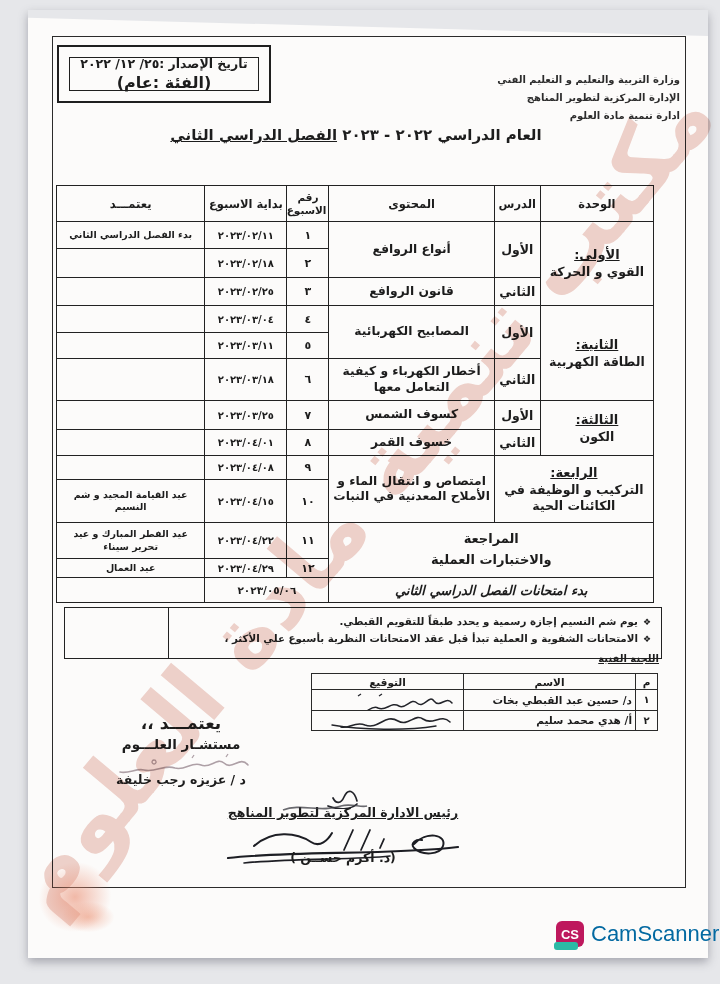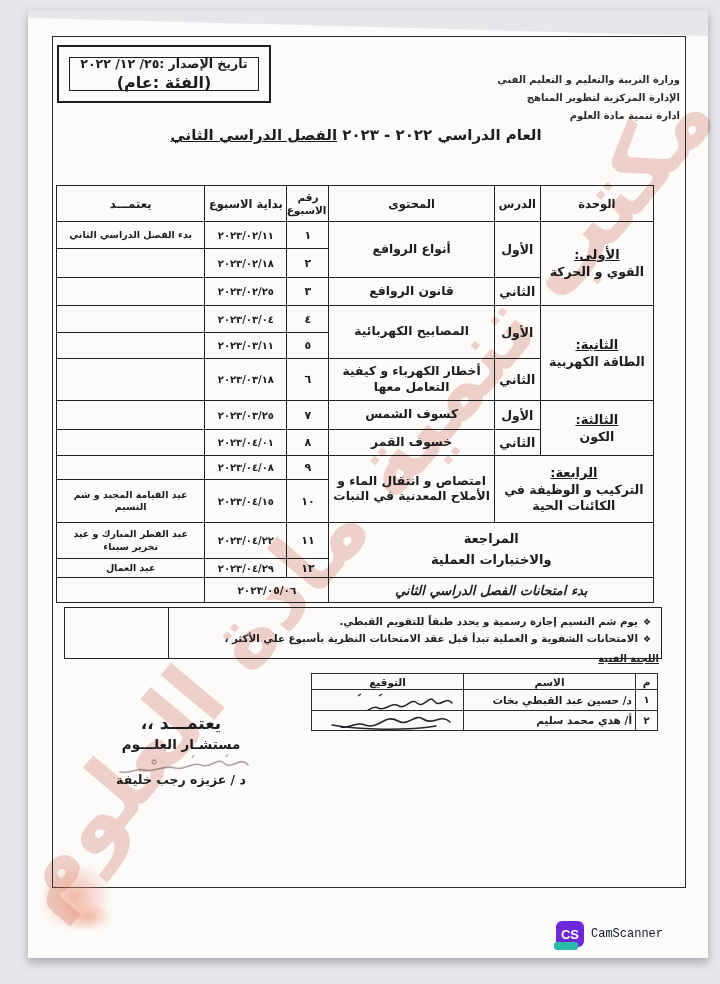--- a/index.html
+++ b/index.html
@@ -90,28 +90,28 @@
                mix-blend-mode:multiply; pointer-events:none; white-space:nowrap; }
   .pink1 { position:absolute; left:38px; top:862px; width:74px; height:70px;
            background:radial-gradient(ellipse at center, rgba(233,140,112,.6) 0%, rgba(233,140,112,0) 70%);
            transform:rotate(-25deg); }
   .pink2 { position:absolute; left:62px; top:902px; width:52px; height:30px;
            background:radial-gradient(ellipse at center, rgba(236,150,120,.55) 0%, rgba(236,150,120,0) 72%); }
 
   
   .cs-row { position:absolute; left:556px; top:921px; display:flex; direction:ltr;
             align-items:center; gap:7px; }
-  .cs-badge { position:relative; width:28px; height:26px; background:#6d28d9;
+  .cs-badge { position:relative; width:28px; height:26px; background:#be185d;
               border-radius:6px; display:flex; align-items:center; justify-content:center;
               color:#ffffff; font-family:"Liberation Sans", sans-serif;
               font-weight:700; font-size:13px; z-index:1; }
   .cs-badge::after { content:""; position:absolute; left:-2px; bottom:-3px;
                      width:24px; height:8px; background:#2cb9a5; border-radius:3px;
                      z-index:-1; }
-  .cs-label { font-family:Liberation Mono, monospace; font-size:12px; color:#0f172a; }
+  .cs-label { font-family:Liberation Sans, sans-serif; font-size:22px; color:#0369a1; }
 
   svg.sig { display:inline-block; vertical-align:middle; }
 </style>
 </head>
 <body>
 
 <div class="stage">
   <div class="sheet"></div>
   <div class="top-wedge"></div>
 
@@ -311,20 +311,39 @@
       <div class="ap-line2">مستشـار العلـــوم</div>
       <div class="ap-sig">
         <svg class="sig" width="150" height="22" viewBox="0 0 150 22">
           <path d="M142,12 c-8,-10 -16,6 -24,-2 c-7,-6 -14,6 -23,2 c-9,-4 -16,6 -26,3 c-12,-4 -19,5 -31,2 c-8,-2 -15,4 -24,2" fill="none" stroke="#9b8a92" stroke-width="1.6" stroke-linecap="round"></path>
           <path d="M120,4 l2,-3 m-36,4 l2,-3 m-40,5 a2,2 0 1,0 .1,0" fill="none" stroke="#9b8a92" stroke-width="1.3"></path>
         </svg>
       </div>
       <div class="ap-name">د / عزيزه رجب خليفة</div>
     </div>
 
+    <div class="head-block">
+      <svg class="sig" width="44" height="24" viewBox="0 0 44 24">
+        <path d="M36,16 c-3,-11 -9,-13 -13,-4 c-3,7 -8,7 -11,1 m-5,8 c10,4 23,4 29,-2" fill="none" stroke="#23242a" stroke-width="1.7" stroke-linecap="round"></path>
+      </svg>
+      <div class="hb-title">
+        <span>رئيس الادارة المركزية لتطوير المناهج</span>
+        <svg class="hb-title-scribble" width="90" height="14" viewBox="0 0 90 14">
+          <path d="M4,9 c18,-7 38,3 58,-4 c10,-3 20,2 26,0" fill="none" stroke="#3a3a40" stroke-width="1.6" opacity=".75"></path>
+        </svg>
+      </div>
+      <svg class="sig" width="250" height="46" viewBox="0 0 250 46">
+        <path d="M36,26 c18,-16 42,-14 57,-4 c9,6 17,-2 21,-9" fill="none" stroke="#1d1e24" stroke-width="2" stroke-linecap="round"></path>
+        <path d="M126,30 l9,-20 m8,20 l9,-20 m10,18 l4,-9" fill="none" stroke="#1d1e24" stroke-width="1.8" stroke-linecap="round"></path>
+        <path d="M196,24 c12,-13 33,-10 29,2 c-3,9 -21,10 -29,2 c-4,-5 2,-9 8,-8" fill="none" stroke="#1d1e24" stroke-width="2" stroke-linecap="round"></path>
+        <path d="M10,38 c58,-7 168,-3 230,-11" fill="none" stroke="#1d1e24" stroke-width="2.2" stroke-linecap="round"></path>
+        <path d="M26,43 c48,-5 112,-3 146,-7" fill="none" stroke="#1d1e24" stroke-width="1.7" stroke-linecap="round"></path>
+      </svg>
+      <div class="hb-name">(د. أكرم حســن )</div>
+    </div>
 
   </div>
 
   <div class="watermark">مكتب تنمية مادة العلوم</div>
   <div class="pink1"></div>
   <div class="pink2"></div>
 
   <div class="cs-row">
     <div class="cs-badge">CS</div>
     <div class="cs-label">CamScanner</div>

